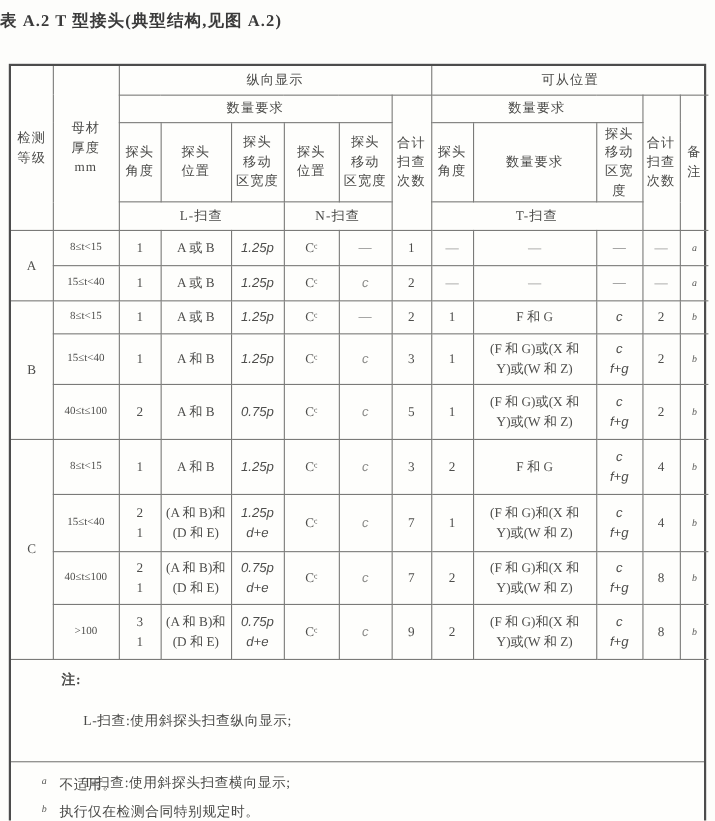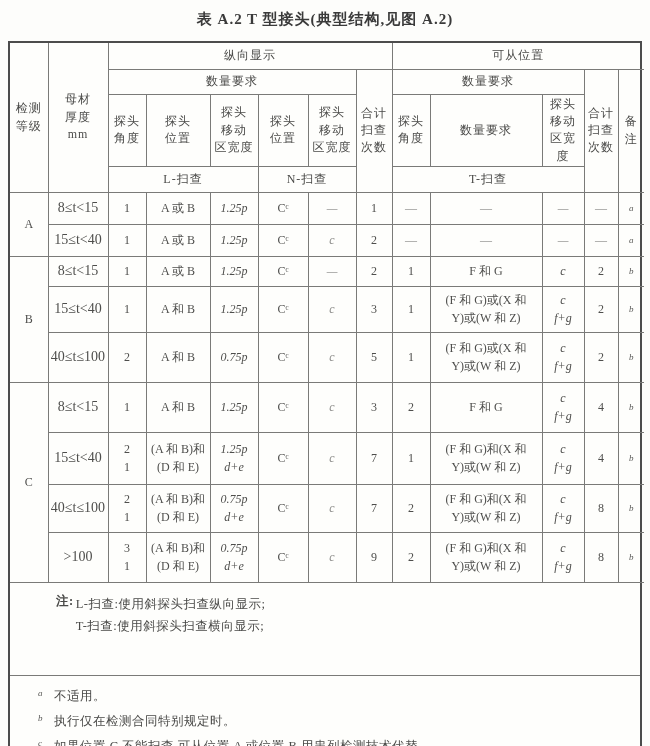--- a/index.html
+++ b/index.html
@@ -5,26 +5,26 @@
   * { box-sizing: border-box; margin: 0; padding: 0; }
   body {
     width: 650px; height: 746px;
     background: #fdfdfb;
     font-family: "Liberation Serif", "DejaVu Serif", serif;
     color: #474747;
     -webkit-font-smoothing: antialiased;
   }
   .page { width: 650px; height: 746px; padding-top: 10px; }
   .title {
-    text-align: center;
+    text-align: left;
     font-weight: bold;
     font-size: 15px;
     color: #3a3a3a;
     letter-spacing: 1px;
-    margin-bottom: 12px;
+    margin-bottom: 29px;
   }
   .frame {
     margin: 0 8px;
     border: 2px solid #4c4c4c;
     background: #fefefc;
   }
   table {
     width: 100%;
     border-collapse: collapse;
     table-layout: fixed;
@@ -39,41 +39,41 @@
     white-space: pre-line;
     line-height: 1.45;
     padding: 1px 2px;
     overflow: hidden;
   }
   th { letter-spacing: 1px; color: #4a4a48; }
   
   table tr > *:first-child { border-left: none; }
   table tr > *:last-child { border-right: none; }
   thead tr:first-child > * { border-top: none; }
-  .math { font-style: italic; font-family: Liberation Serif, serif; }
-  .thick { font-size: 14px; letter-spacing: 0; }
+  .math { font-style: italic; font-family: Liberation Sans, sans-serif; }
+  .thick { font-size: 10px; letter-spacing: 0; }
   .thick i, .math { font-style: italic; }
   .remark-cell {
     font-size: 9px;
     vertical-align: middle;
     color: #5a5a58;
     font-style: italic;
   }
   .dim { color: #8c8c8a; }
   .notes {
     border-top: none;
     padding: 10px 10px 8px 46px;
     height: 92px;
     display: flex;
     font-size: 12.5px;
     color: #4a4a48;
     letter-spacing: 0.5px;
   }
   .notes .note-label { font-weight: bold; white-space: nowrap; margin-right: 2px; }
-  .notes .note-lines div { line-height: 22px; }
+  .notes .note-lines div { line-height: 22px; margin-top: 34px; }
   .footnotes {
     border-top: 1px solid #7a7a78;
     padding: 8px 10px 6px 28px;
     height: 78px;
     font-size: 12.5px;
     color: #4a4a48;
     letter-spacing: 0.5px;
   }
   .footnote { line-height: 24px; display: flex; align-items: baseline; }
   .fn-marker {

